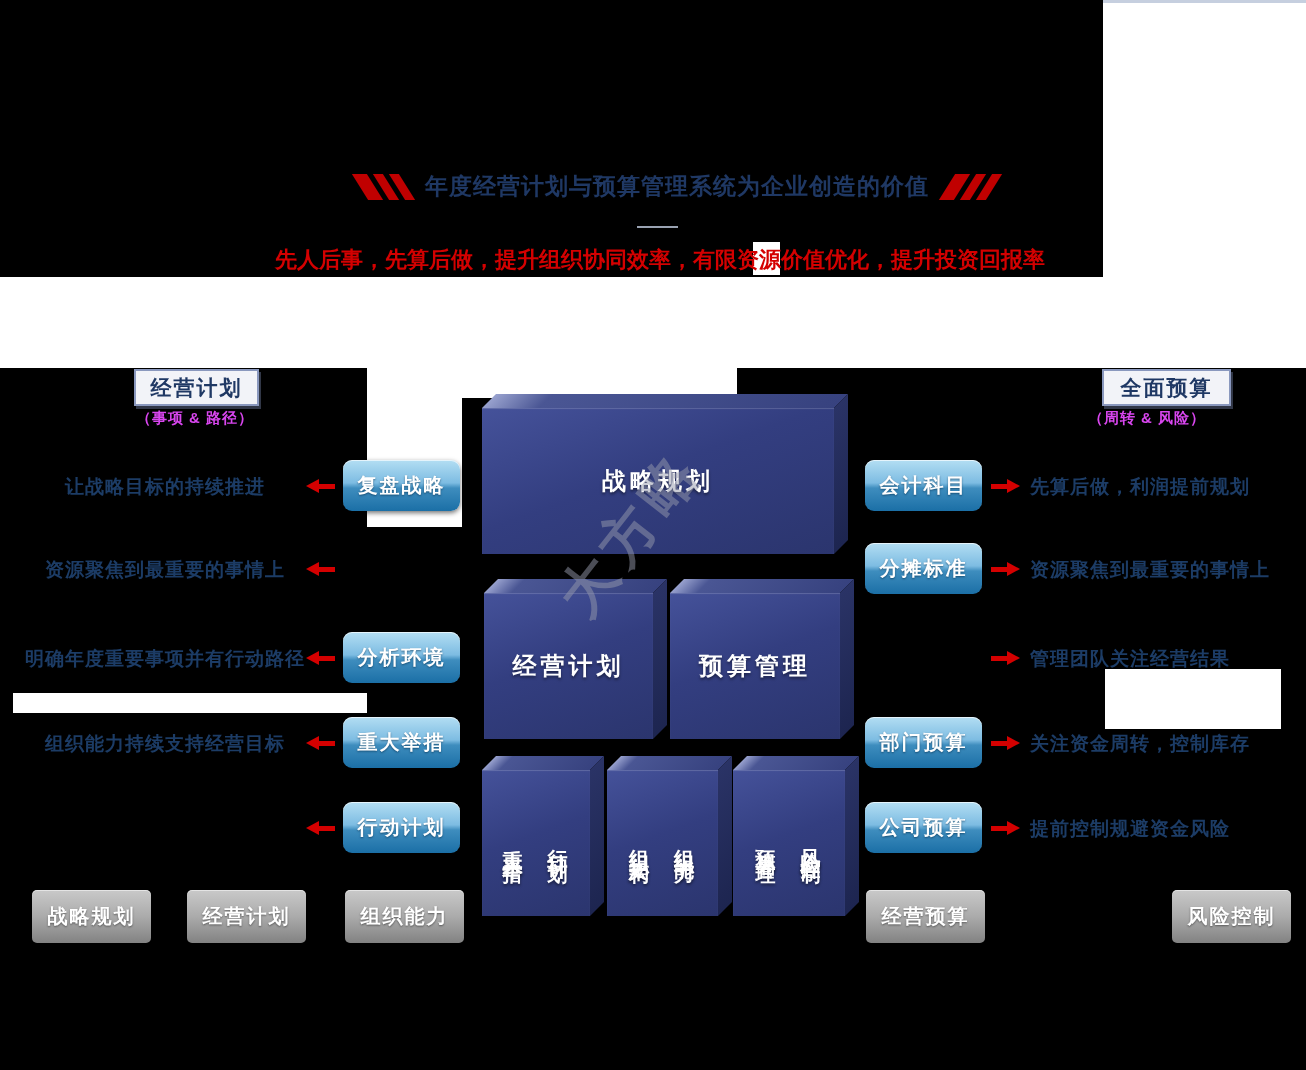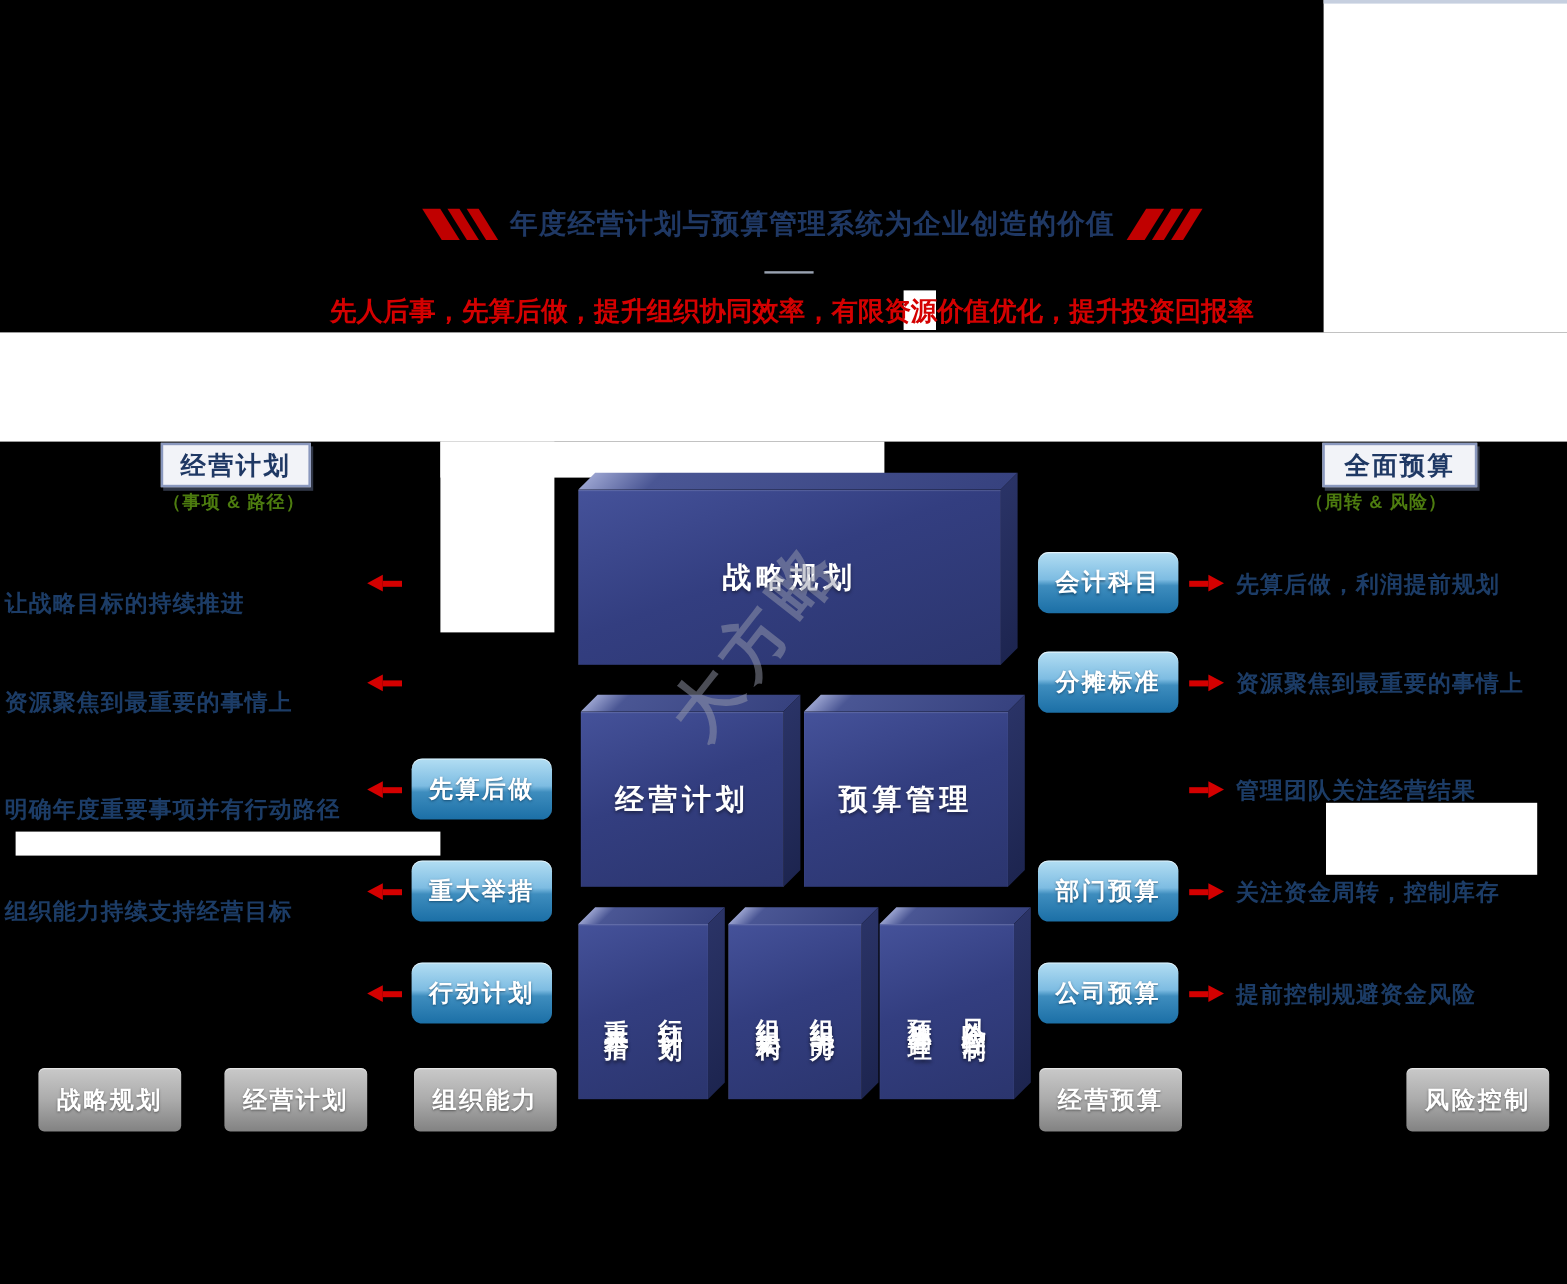--- a/index.html
+++ b/index.html
@@ -21,27 +21,27 @@
   .sg-l .slash { transform:skewX(32deg); }
   .sg-r .slash { transform:skewX(-32deg); }
   .divider { position:absolute; top:226px; left:637px; width:41px; height:2px; background:#99A2B1; }
   .subtitle { position:absolute; top:245px; left:7px; width:1306px; text-align:center;
     color:#D40000; font-size:22px; font-weight:bold; white-space:nowrap; }
 
   
   .hdr-box { position:absolute; background:#F2F3F8; border:2px solid #8A98BE;
     box-shadow:2px 3px 0 rgba(90,100,130,.55); color:#1F3864; font-weight:bold;
     font-size:21px; display:flex; align-items:center; justify-content:center; letter-spacing:2px; }
-  .hdr-sub { position:absolute; color:#4d7c0f; font-weight:bold; font-size:15px;
+  .hdr-sub { position:absolute; color:#d946ef; font-weight:bold; font-size:15px;
     text-align:center; letter-spacing:1px; }
 
   
   .desc { position:absolute; color:#1C3C66; font-size:19px; font-weight:bold;
     letter-spacing:1px; white-space:nowrap; }
-  .dl { left:4px; width:298px; text-align:left;margin-top:16px; }
+  .dl { left:16px; width:298px; text-align:center; }
   .dr { left:1030px; width:278px; text-align:left; }
   .arrow { position:absolute; display:flex; align-items:center; height:14px; }
   .al { left:306px; } .ar { left:991px; }
   .shaft { width:16px; height:5px; background:#D40000; }
   .head-l { width:0; height:0; border-top:7px solid transparent; border-bottom:7px solid transparent;
     border-right:13px solid #D40000; }
   .head-r { width:0; height:0; border-top:7px solid transparent; border-bottom:7px solid transparent;
     border-left:13px solid #D40000; }
   .btn { position:absolute; width:117px; height:51px; border-radius:9px;
     background:linear-gradient(180deg,#B3DEF3 0%,#7DBCE2 45%,#3E8DBE 55%,#1B6FA6 100%);
@@ -114,33 +114,34 @@
   <div class="hdr-sub" style="left:110px;top:409px;width:170px">（事项 &amp; 路径）</div>
 
   <div class="hdr-box" style="left:1102px;top:369px;width:125px;height:33px">全面预算</div>
   <div class="hdr-sub" style="left:1062px;top:409px;width:170px">（周转 &amp; 风险）</div>
 
   <div class="desc dl" style="top:474px">让战略目标的持续推进</div>
   <div class="arrow al" style="top:479px">
       <i class="head-l"></i>
       <i class="shaft"></i>
     </div>
+  <div class="btn lft" style="top:460px">复盘战略</div>
 
   <div class="desc dl" style="top:557px">资源聚焦到最重要的事情上</div>
   <div class="arrow al" style="top:562px">
       <i class="head-l"></i>
       <i class="shaft"></i>
     </div>
 
   <div class="desc dl" style="top:646px">明确年度重要事项并有行动路径</div>
   <div class="arrow al" style="top:651px">
       <i class="head-l"></i>
       <i class="shaft"></i>
     </div>
-  <div class="btn lft" style="top:632px">先算后做</div>
+  <div class="btn lft" style="top:632px">分析环境</div>
 
   <div class="desc dl" style="top:731px">组织能力持续支持经营目标</div>
   <div class="arrow al" style="top:736px">
       <i class="head-l"></i>
       <i class="shaft"></i>
     </div>
   <div class="btn lft" style="top:717px">重大举措</div>
 
   <div class="arrow al" style="top:821px">
       <i class="head-l"></i>

